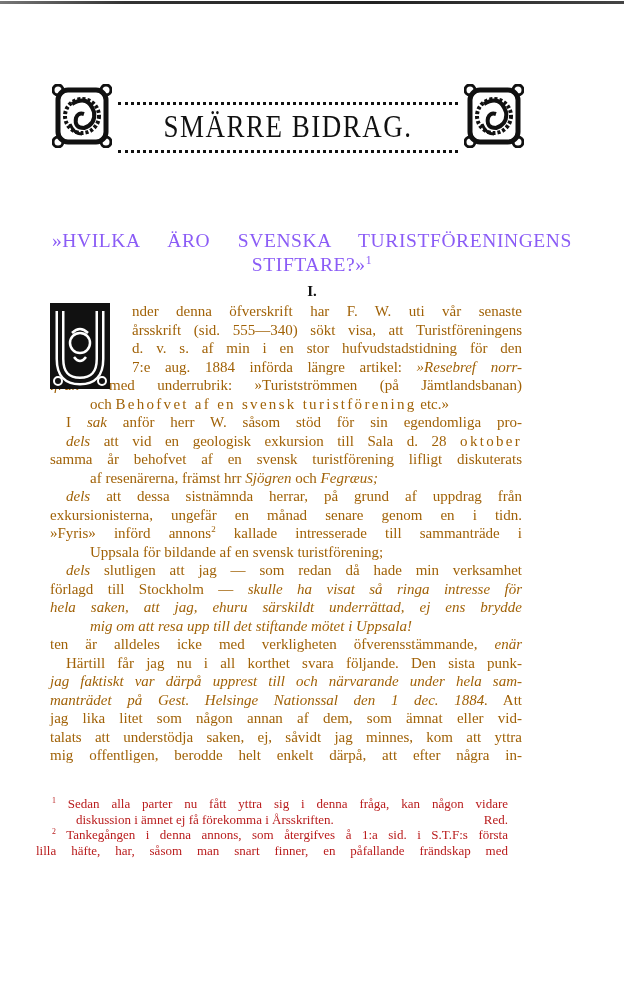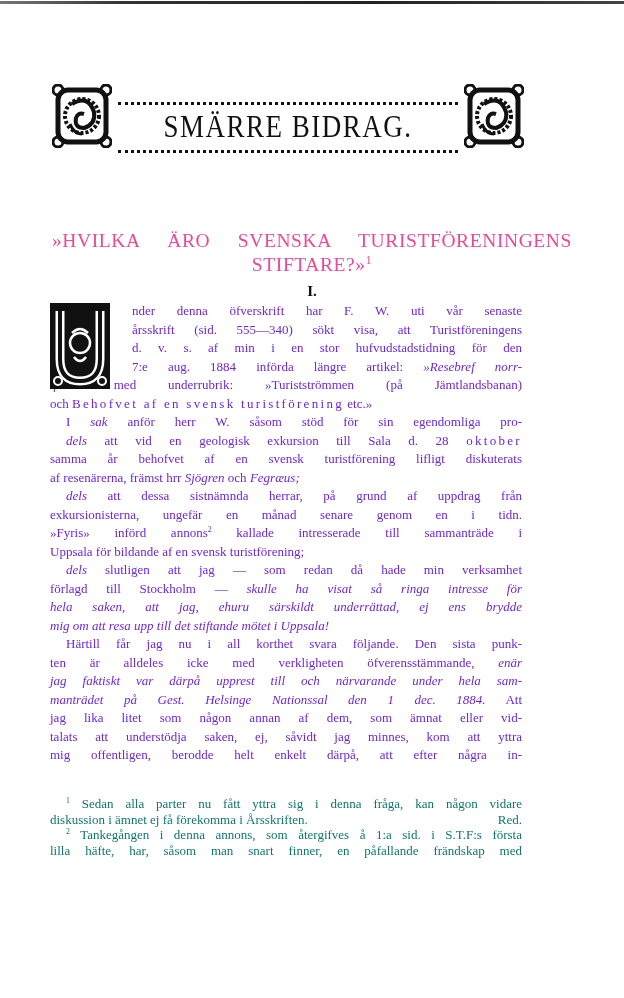--- a/index.html
+++ b/index.html
@@ -27,47 +27,47 @@
     }
     .band-title {
       font-family: "Liberation Serif", serif;
       font-size: 27px; letter-spacing: 1.5px; color: #111;
       transform: scaleY(1.15);
     }
     .article-title {
       position: absolute; left: 52px; width: 520px; top: 229px;
       font-family: "Liberation Serif", serif;
       font-size: 19.5px; letter-spacing: 0.6px; line-height: 24px;
-      text-align: center; color: #ec4899;
+      text-align: center; color: #8b5cf6;
     }
     .article-title .l1 { display: block; word-spacing: 14px; text-align: justify; text-align-last: justify; }
     .article-title .l2 { display: block; }
     sup { font-size: 0.6em; vertical-align: super; line-height: 0; }
     .section-number {
       position: absolute; left: 0; width: 624px; top: 283px; text-align: center;
       font-family: "Liberation Serif", serif; font-size: 15px; font-weight: bold; color: #111;
     }
     .body-text {
       position: absolute; left: 50px; width: 472px; top: 302px;
-      font-family: "Liberation Serif", serif; font-size: 13px; line-height: 18.5px;
-      color: #6d28d9; text-align: justify;
+      font-family: "Liberation Serif", serif; font-size: 15px; line-height: 18.5px;
+      color: #a16207; text-align: justify;
     }
     .line { display: block; white-space: nowrap; text-align: justify; text-align-last: justify; height: 18.5px; }
-    .line.last { text-align-last: left; }
+    .line.last { text-align-last: left; margin-left: 40px; }
     .indent { padding-left: 16px; }
     .dropcap-row { position: relative; }
     .dropcap {
       position: absolute; left: 0; top: 1px; width: 60px; height: 86px;
       background: #111;
     }
     .dropcap-lines { margin-left: 82px; }
     .spaced { letter-spacing: 2.3px; }
     .footnotes {
-      position: absolute; left: 50px; width: 472px; top: 796px;
-      font-family: "Liberation Serif", serif; font-size: 13px; line-height: 15.5px; color: #0f766e;
+      position: absolute; left: 36px; width: 472px; top: 796px;
+      font-family: "Liberation Serif", serif; font-size: 13px; line-height: 15.5px; color: #b91c1c;
     }
     .footnotes .line { height: 15.5px; }
     .fn-red { float: right; }
   </style>
 </head>
 <body>
 
 <div class="top-rule"></div>
 
 <div class="header-band">
@@ -133,22 +133,22 @@
   <span class="line indent"><i>dels</i><span> att dessa sistnämnda herrar, på grund af uppdrag från</span></span>
   <span class="line">exkursionisterna, ungefär en månad senare genom en i tidn.</span>
   <span class="line"><span>»Fyris» införd annons</span><sup>2</sup><span> kallade intresserade till sammanträde i</span></span>
   <span class="line last">Uppsala för bildande af en svensk turistförening;</span>
 
   <span class="line indent"><i>dels</i><span> slutligen att jag — som redan då hade min verksamhet</span></span>
   <span class="line"><span>förlagd till Stockholm — </span><i>skulle ha visat så ringa intresse för</i></span>
   <span class="line"><i>hela saken, att jag, ehuru särskildt underrättad, ej ens brydde</i></span>
   <span class="line last"><i>mig om att resa upp till det stiftande mötet i Uppsala!</i></span>
 
+  <span class="line"><span>ten är alldeles icke med verkligheten öfverensstämmande, </span><i>enär</i></span>
   <span class="line indent">Härtill får jag nu i all korthet svara följande. Den sista punk-</span>
-  <span class="line"><span>ten är alldeles icke med verkligheten öfverensstämmande, </span><i>enär</i></span>
   <span class="line"><i>jag faktiskt var därpå upprest till och närvarande under hela sam-</i></span>
   <span class="line"><i>manträdet på Gest. Helsinge Nationssal den 1 dec. 1884.</i><span> Att</span></span>
   <span class="line">jag lika litet som någon annan af dem, som ämnat eller vid-</span>
   <span class="line">talats att understödja saken, ej, såvidt jag minnes, kom att yttra</span>
   <span class="line">mig offentligen, berodde helt enkelt därpå, att efter några in-</span>
 </div>
 
 <div class="footnotes">
   <span class="line indent"><sup>1</sup><span> Sedan alla parter nu fått yttra sig i denna fråga, kan någon vidare</span></span>
   <span class="line last"><span>diskussion i ämnet ej få förekomma i Årsskriften.</span><span class="fn-red">Red.</span></span>

